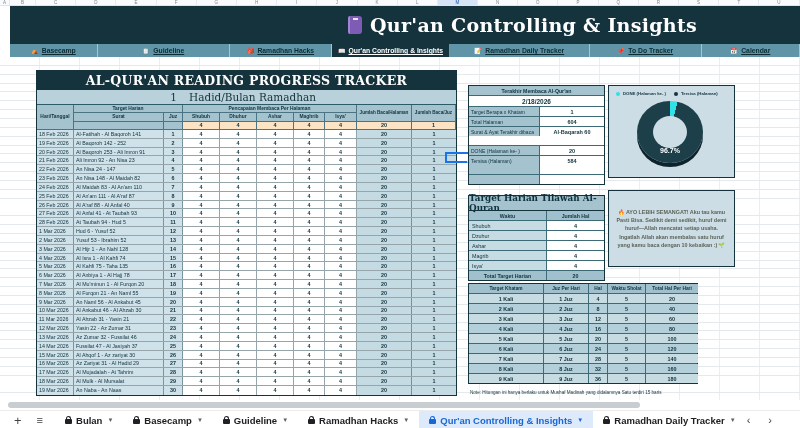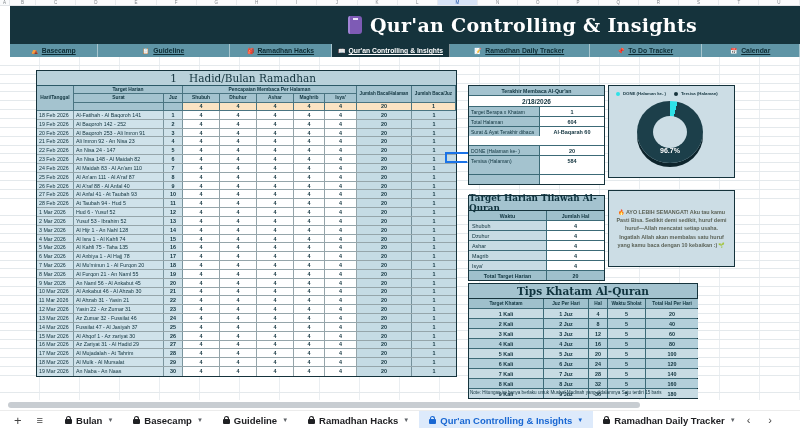--- a/index.html
+++ b/index.html
@@ -179,20 +179,21 @@
     </div>
     <div class="ntab" style="width: 98px;">
       <span class="nicon">📅</span>
       <span class="nlbl">Calendar</span>
     </div>
   </div>
 
 <div class="content">
 
   <div class="main-table">
+    <div class="mt-banner">AL-QUR'AN READING PROGRESS TRACKER</div>
     <div class="mt-kali">
       <span class="kali-num">1</span>
       <span class="kali-label">Hadid/Bulan Ramadhan</span>
     </div>
     <div class="mt-head" id="mtHead">
         <div class="hc" style="grid-area: 1 / 1 / 4 / 2;">Hari/Tanggal</div>
         <div class="hc" style="grid-area: 1 / 2 / 2 / 4;">Target Harian</div>
         <div class="hc" style="grid-area: 1 / 4 / 2 / 9;">Pencapaian Membaca Per Halaman</div>
         <div class="hc wrap" style="grid-area: 1 / 9 / 3 / 10;">Jumlah Baca/Halaman</div>
         <div class="hc wrap" style="grid-area: 1 / 10 / 3 / 11;">Jumlah Baca/Juz</div>
@@ -664,21 +665,20 @@
       <span>Total Target Harian</span>
       <span>20</span>
     </div>
   </div>
 
   <div class="motiv">
     <div class="motiv-text">🔥 AYO LEBIH SEMANGAT! Aku tau kamu Pasti Bisa. Sedikit demi sedikit, huruf demi huruf—Allah mencatat setiap usaha. Ingatlah Allah akan membalas satu huruf yang kamu baca dengan 10 kebaikan :) 🌱</div>
   </div>
 
   <div class="panel tips">
-    <div class="p-title">Tips Khatam Al-Quran</div>
     <div class="tips-head" id="tipsHead">
         <span style="width: 75px;">Target Khatam</span>
         <span style="width: 45px;">Juz Per Hari</span>
         <span style="width: 19px;">Hal</span>
         <span style="width: 38px;">Waktu Sholat</span>
         <span style="width: 52px;">Total Hal Per Hari</span>
       </div>
     <div id="tipsRows">
         <div class="tip-row odd">
           <span style="width: 75px;">1 Kali</span>

